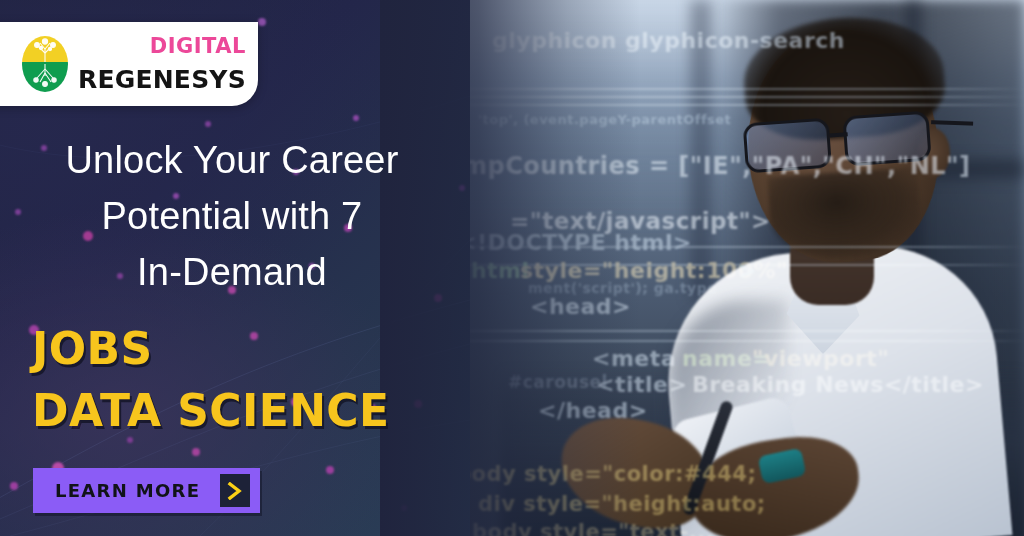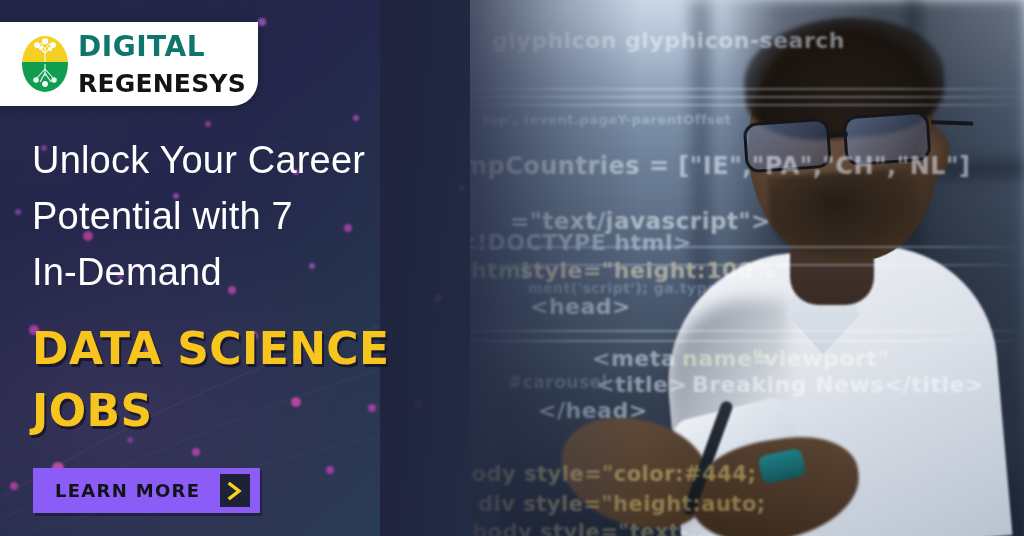--- a/index.html
+++ b/index.html
@@ -235,23 +235,24 @@
     width: 46px; height: 56px;
     border-radius: 50%;
     background: linear-gradient(180deg, #f2d024 0%, #f2d024 47%, #0f9d4f 47%, #0f9d4f 100%);
     overflow: hidden;
     flex: 0 0 auto;
   }
   .logo-words { display: flex; flex-direction: column; line-height: 1; }
   .logo-digital {
     font-family: "DejaVu Sans", sans-serif;
     font-weight: 700;
-    font-size: 28px;
+    font-size: 21px;
     letter-spacing: .5px;
-    color: #0f766e;
+    color: #ec4899;
+    text-align: right;
   }
   .logo-regenesys {
     font-family: "DejaVu Sans", sans-serif;
     font-weight: 700;
     font-size: 25px;
     letter-spacing: .2px;
     color: #141414;
     margin-top: 10px;
   }
   .logo-tagline {
@@ -267,20 +268,21 @@
   .headline {
     position: absolute;
     left: 32px; top: 132px;
     width: 400px;
     color: #ffffff;
     font-family: "Liberation Sans", sans-serif;
     font-weight: 300;
     font-size: 38px;
     line-height: 56px;
     letter-spacing: .2px;
+    text-align: center;
   }
   .emphasis {
     position: absolute;
     left: 32px; top: 318px;
     width: 420px;
     color: #f7c51d;
     font-family: "DejaVu Sans", sans-serif;
     font-weight: 700;
     font-size: 44px;
     line-height: 62px;
@@ -447,22 +449,22 @@
     </div>
   </div>
 
   <div class="headline">
     <div>Unlock Your Career</div>
     <div>Potential with 7</div>
     <div>In-Demand</div>
   </div>
 
   <div class="emphasis">
+    <div>JOBS</div>
     <div>DATA SCIENCE</div>
-    <div>JOBS</div>
   </div>
 
   <div class="cta">
     <span class="cta-label">LEARN MORE</span>
     <span class="cta-arrow-box">
       <svg width="16" height="18" viewBox="0 0 16 18" aria-hidden="true">
         <path d="M3 2 L12 9 L3 16" fill="none" stroke="#fcd116" stroke-width="3.4" stroke-linecap="square" stroke-linejoin="miter"></path>
       </svg>
     </span>
   </div>

